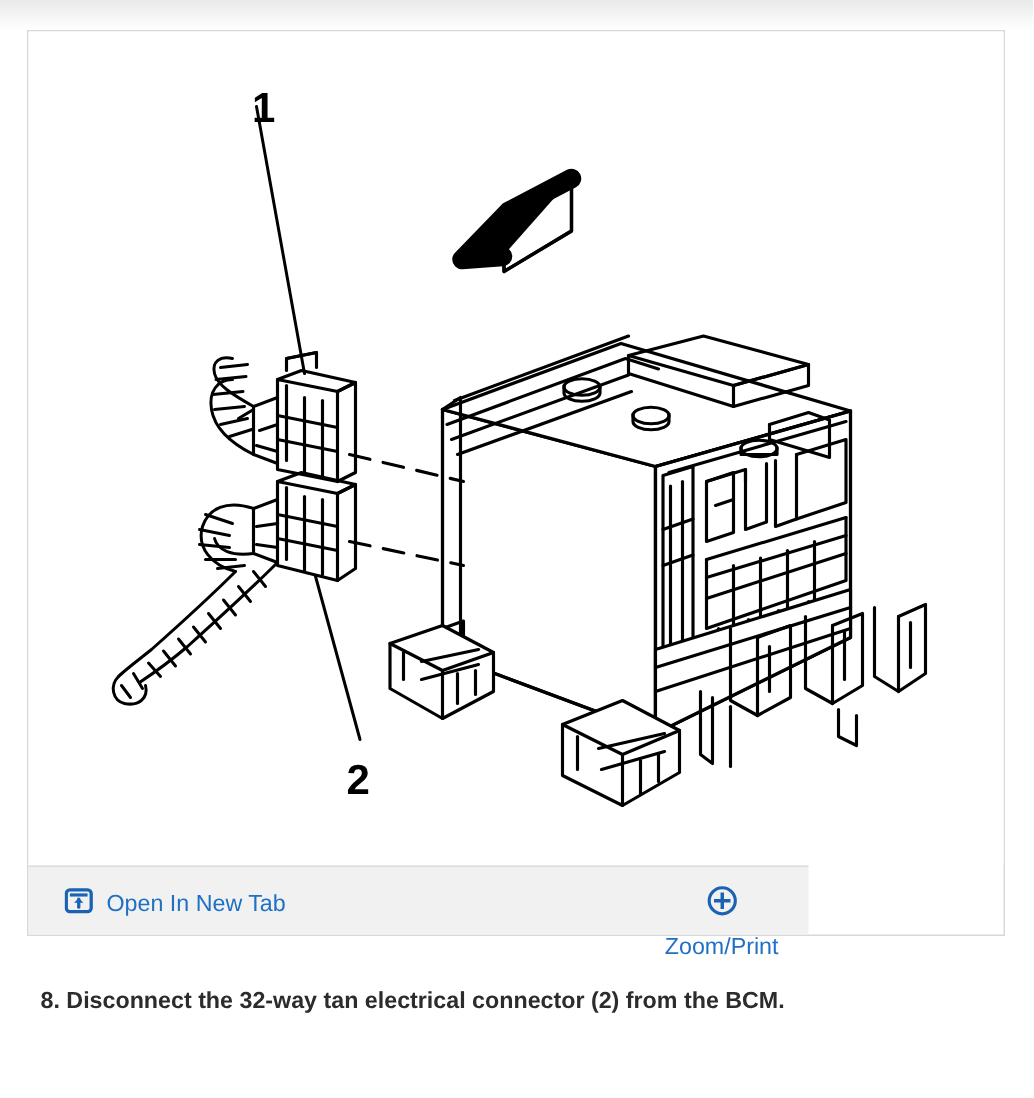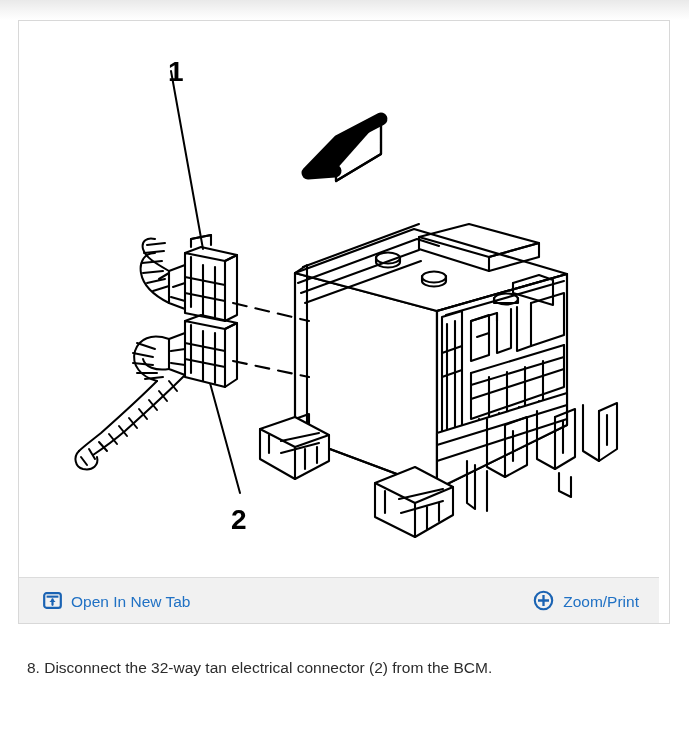--- a/index.html
+++ b/index.html
@@ -37,53 +37,54 @@
     width: 650px; height: 556px;
     background: #ffffff;
     overflow: hidden;
   }
   .diagram-svg { display: block; }
 
   
   .viewer-footer {
     position: absolute;
     left: 0; bottom: 0;
-    width: 640px; height: 46px;
+    width: 520px; height: 46px;
     background: #f1f1f1;
     border-top: 1px solid #dcdcdc;
     box-sizing: border-box;
   }
   .footer-link {
     position: absolute;
     display: flex;
     align-items: center;
     gap: 9px;
     color: #2071c4;
     font-size: 15.5px;
     line-height: 1;
     cursor: pointer;
     white-space: nowrap;
     user-select: none;
   }
   .footer-link.left  { left: 24px;  top: 13px; }
-  .footer-link.right { right: 20px; top: 12px; }
+  .footer-link.right { right: 20px; top: 12px; flex-direction: column; }
   .footer-link .label { color: #2071c4; }
   .icon-box { display: block; flex: 0 0 auto; }
 
   
   .steps {
     position: absolute;
     left: 27px; top: 655px;
     width: 620px;
   }
   .step-line {
     font-size: 15.5px;
     color: #2c2c2c;
     line-height: 26px;
     white-space: nowrap;
+    font-weight: bold;
   }
 </style>
 </head>
 <body>
 
 <div id="root">
 
   <div class="top-gradient"></div>
 
   <div class="viewer-panel">

